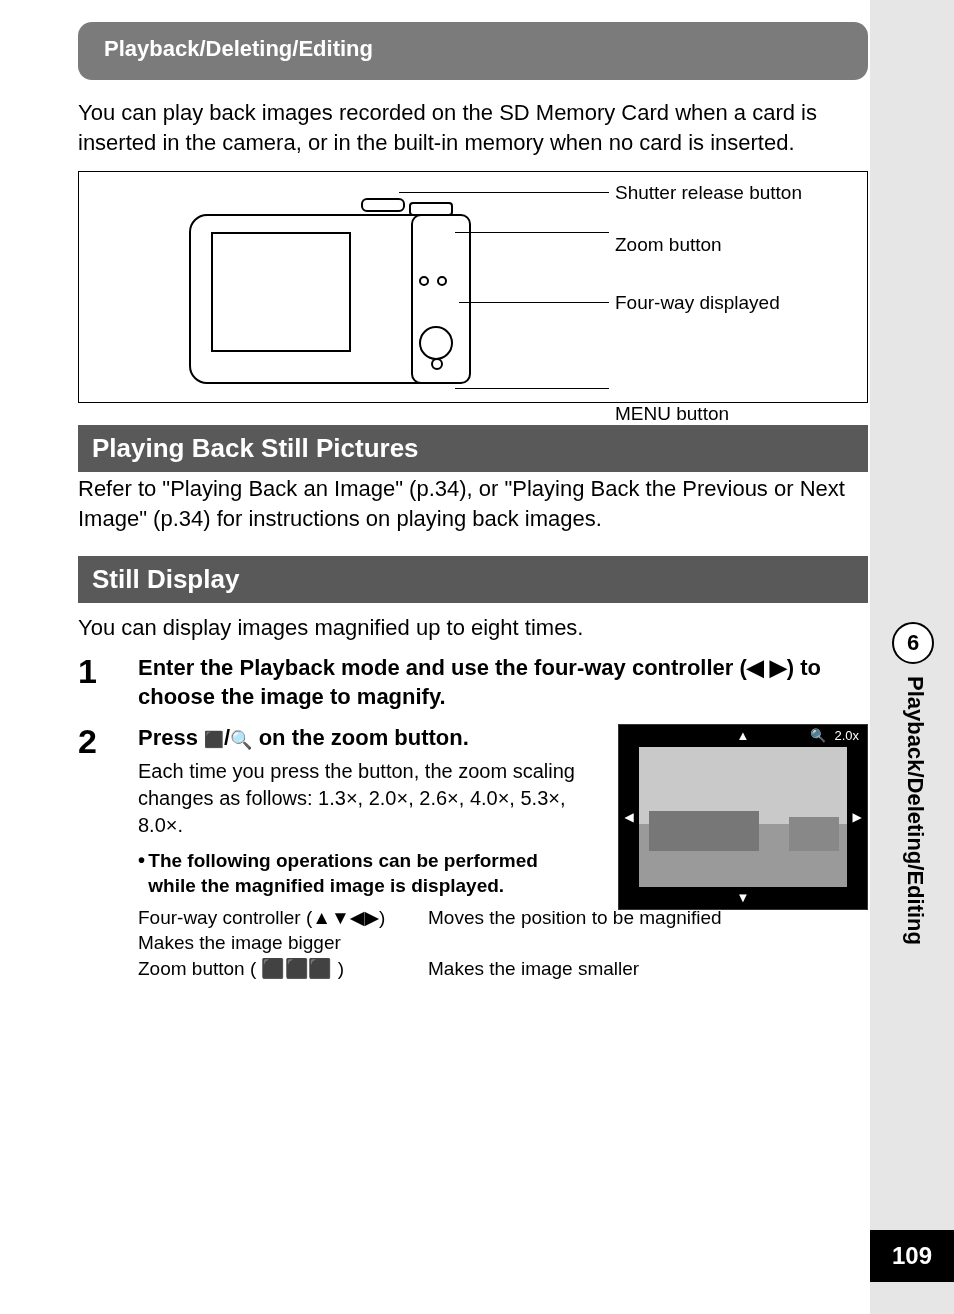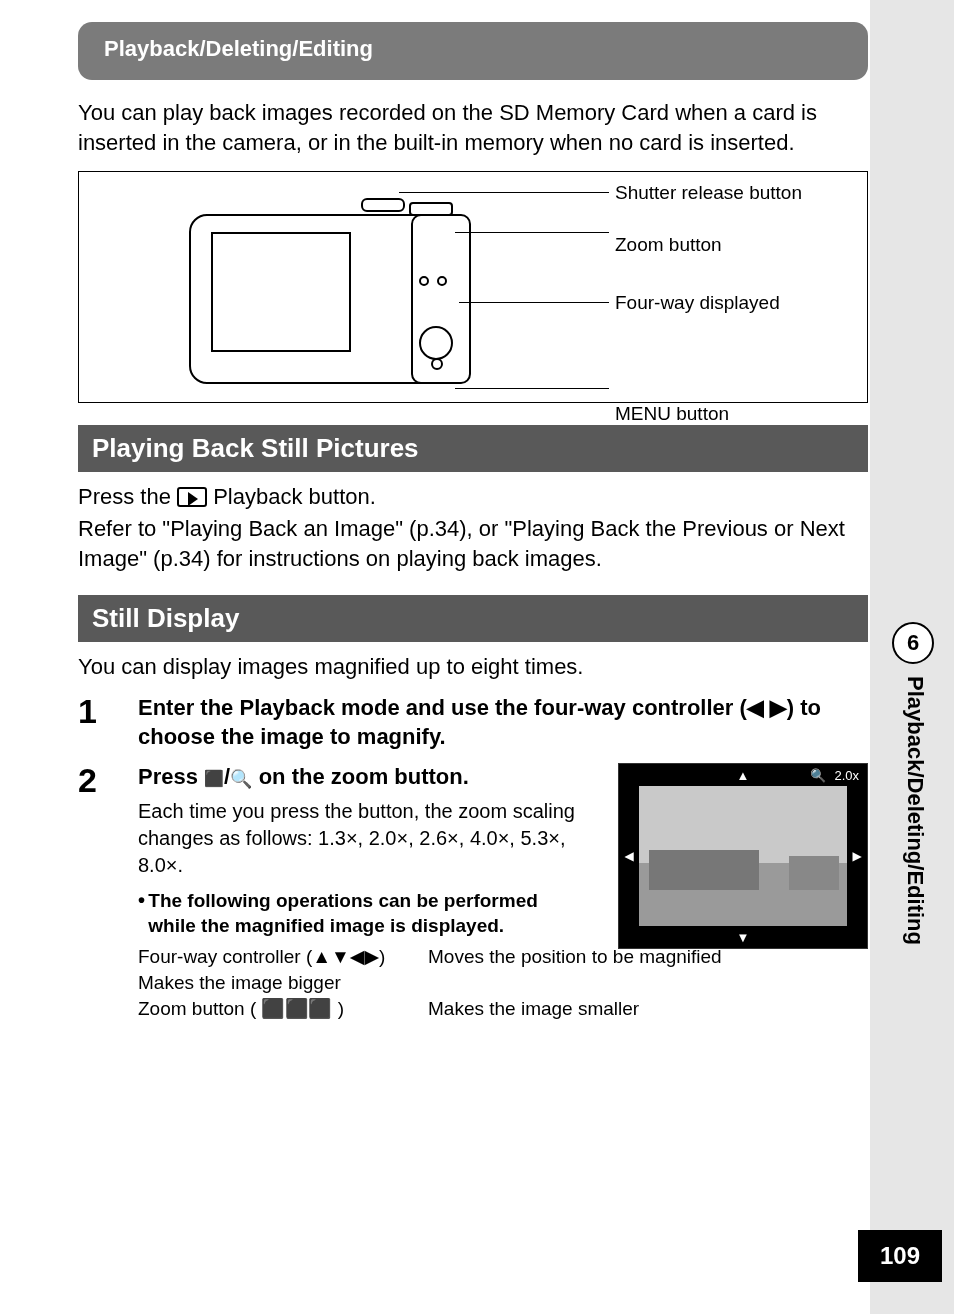--- a/index.html
+++ b/index.html
@@ -50,21 +50,21 @@
   .zi-left, .zi-right { position: absolute; top: 22px; bottom: 22px; width: 20px; background: #000; color: #fff; display: flex; align-items: center; justify-content: center; font-size: 12px; }
   .zi-left { left: 0; } .zi-right { right: 0; }
   .zi-photo { position: absolute; left: 20px; right: 20px; top: 22px; bottom: 22px; background: linear-gradient(#c9c9c9 0 55%, #9a9a9a 55% 100%); }
   .zi-bldg { position: absolute; left: 10px; bottom: 36px; width: 110px; height: 40px; background: #777; }
   .zi-bldg2 { position: absolute; right: 8px; bottom: 36px; width: 50px; height: 34px; background: #888; }
   .step2-wrap { position: relative; }
   .step2-text-col { width: 440px; }
   
   .chapter-circle { position: absolute; right: 20px; top: 622px; width: 42px; height: 42px; border: 2px solid #000; border-radius: 50%; display: flex; align-items: center; justify-content: center; font-size: 22px; font-weight: bold; background: #fff; }
   .side-label { position: absolute; right: 26px; top: 676px; writing-mode: vertical-rl; font-size: 22px; font-weight: bold; }
-  .page-num-box { position: absolute; right: 12px; bottom: 32px; width: 84px; height: 52px; background: #000; color: #fff; display: flex; align-items: center; justify-content: center; font-size: 24px; font-weight: bold; }
+  .page-num-box { position: absolute; right: 0; bottom: 32px; width: 84px; height: 52px; background: #000; color: #fff; display: flex; align-items: center; justify-content: center; font-size: 24px; font-weight: bold; }
 </style>
 </head>
 <body>
 
 <div class="page">
   <div class="right-col"></div>
 
   <div class="content">
 
     <div class="header-box">
@@ -95,25 +95,20 @@
       <div class="label" style="left:536px; top:62px;">Zoom button</div>
 
       <div class="lbl-line" style="left:380px; top:130px; width:150px;"></div>
       <div class="label" style="left:536px; top:120px;">Four-way displayed</div>
 
       <div class="lbl-line" style="left:376px; top:216px; width:154px;"></div>
       <div class="label" style="left:536px; top:223px;margin-top:8px;">MENU button</div>
     </div>
 
     <div class="section-bar">Playing Back Still Pictures</div>
-    <p class="body-text">
-      <span>Press the </span>
-      <span class="play-icon"></span>
-      <span> Playback button.</span>
-    </p>
     <p class="body-text" style="margin-top:2px;">Refer to "Playing Back an Image" (p.34), or "Playing Back the Previous or Next Image" (p.34) for instructions on playing back images.</p>
 
     <div class="section-bar">Still Display</div>
     <p class="body-text">You can display images magnified up to eight times.</p>
 
     <div class="step">
       <div class="step-num">1</div>
       <div class="step-body">
         <div class="step-title">Enter the Playback mode and use the four-way controller (◀ ▶) to choose the image to magnify.</div>
       </div>

